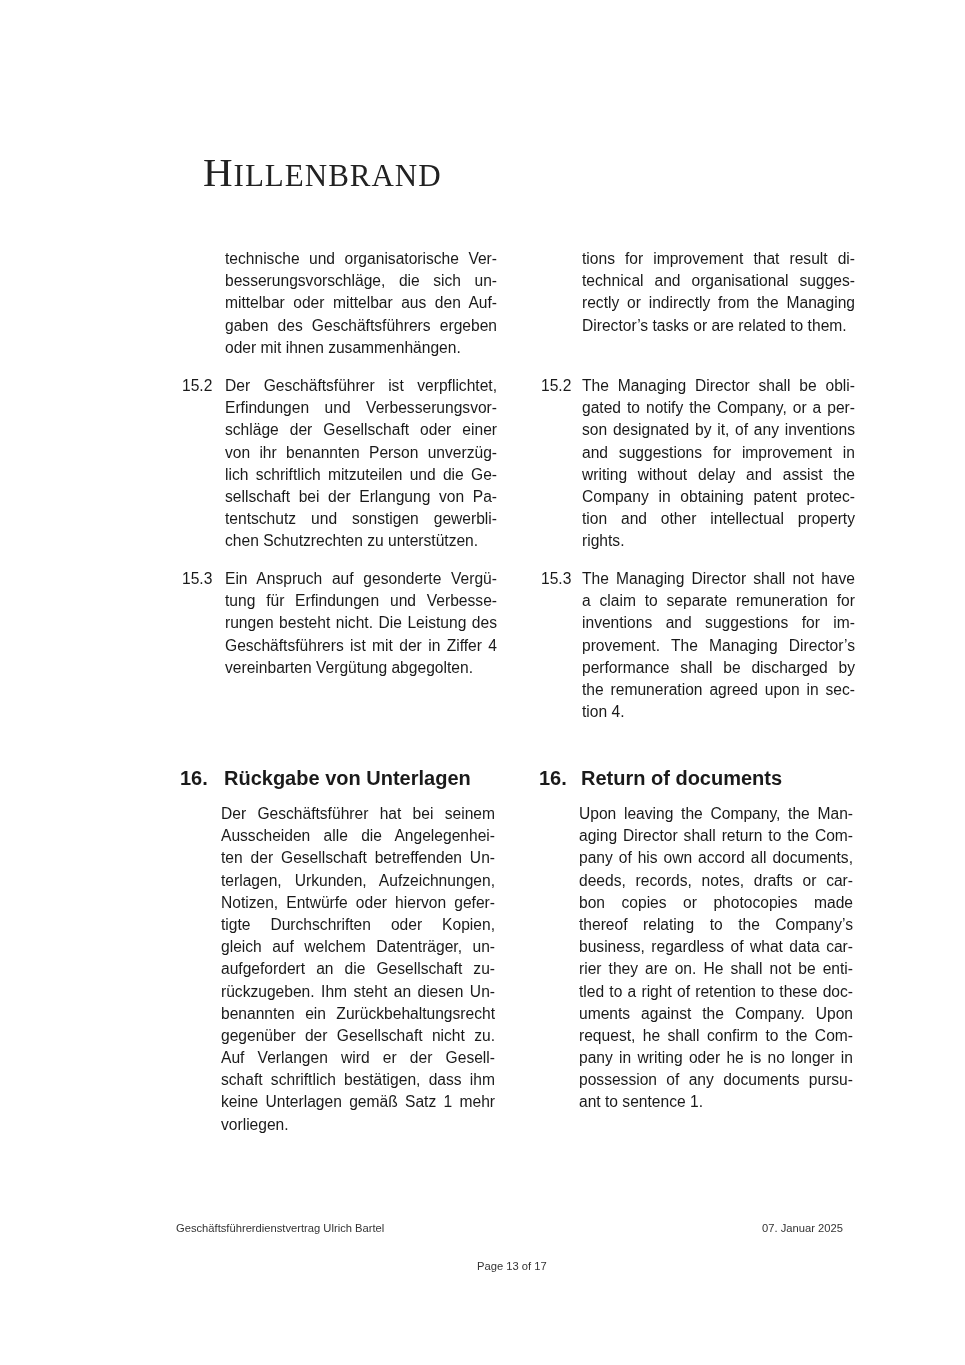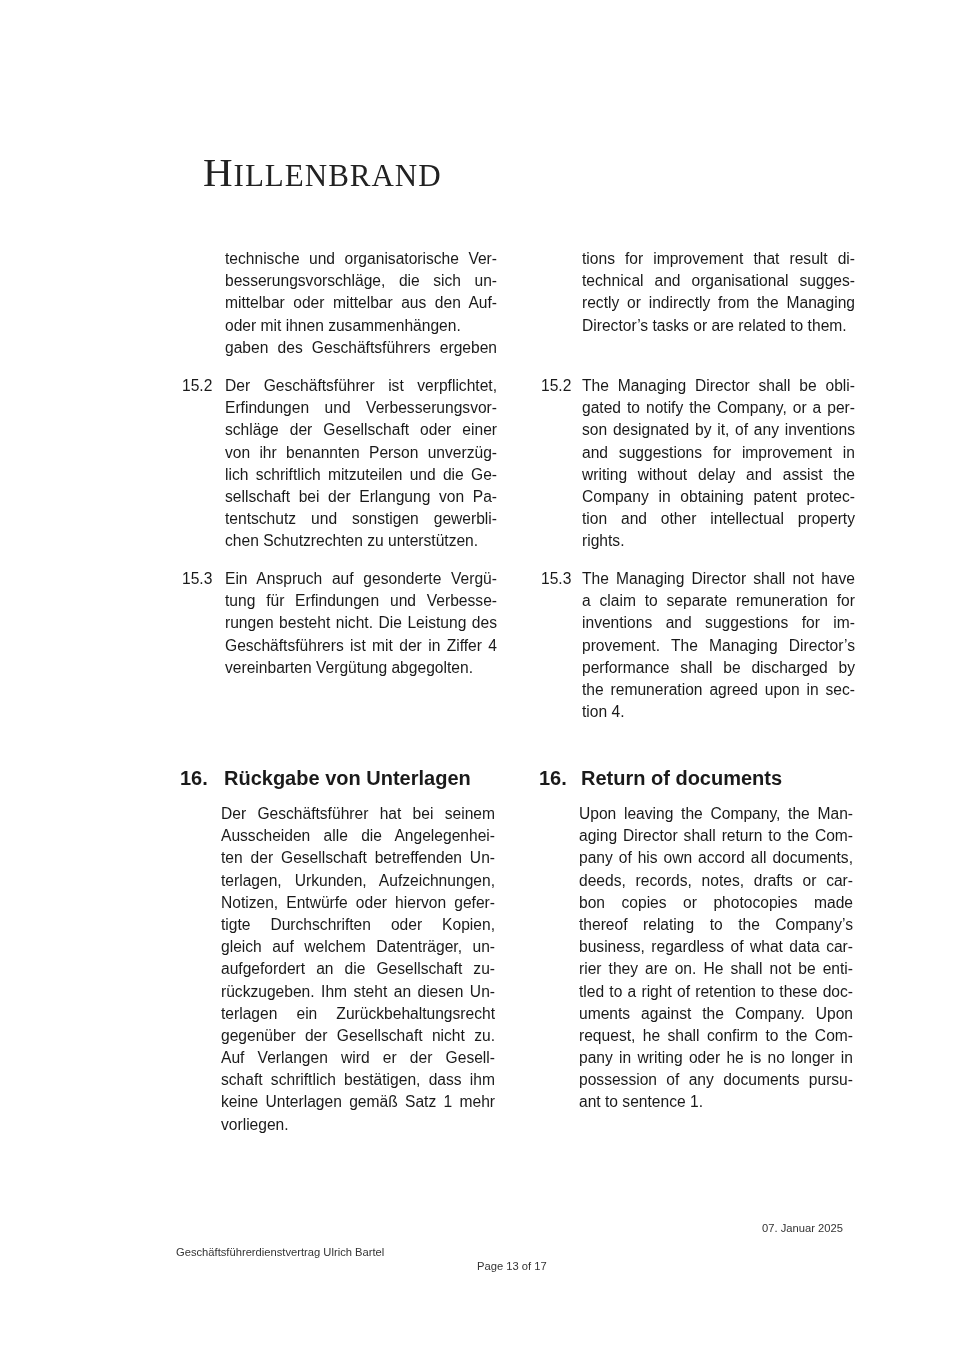--- a/index.html
+++ b/index.html
@@ -20,22 +20,22 @@
 <body>
 
 <div class="logo">
   <span class="big">H</span><span class="small">ILLENBRAND</span>
 </div>
 
 <div class="block colL" style="top:248px;">
     <span class="line">technische und organisatorische Ver-</span>
     <span class="line">besserungsvorschläge, die sich un-</span>
     <span class="line">mittelbar oder mittelbar aus den Auf-</span>
+    <span class="line">gaben des Geschäftsführers ergeben</span>
     <span class="line last">oder mit ihnen zusammenhängen.</span>
-    <span class="line">gaben des Geschäftsführers ergeben</span>
   </div>
 
 <div class="block colR" style="top:248px;">
     <span class="line">tions for improvement that result di-</span>
     <span class="line">technical and organisational sugges-</span>
     <span class="line">rectly or indirectly from the Managing</span>
     <span class="line last">Director’s tasks or are related to them.</span>
   </div>
 
 <div class="num" style="left:182px; top:375px;">15.2</div>
@@ -87,21 +87,21 @@
 <div class="block" style="left:221px; width:274px; top:803px;">
     <span class="line">Der Geschäftsführer hat bei seinem</span>
     <span class="line">Ausscheiden alle die Angelegenhei-</span>
     <span class="line">ten der Gesellschaft betreffenden Un-</span>
     <span class="line">terlagen, Urkunden, Aufzeichnungen,</span>
     <span class="line">Notizen, Entwürfe oder hiervon gefer-</span>
     <span class="line">tigte Durchschriften oder Kopien,</span>
     <span class="line">gleich auf welchem Datenträger, un-</span>
     <span class="line">aufgefordert an die Gesellschaft zu-</span>
     <span class="line">rückzugeben. Ihm steht an diesen Un-</span>
-    <span class="line">terlagen ein Zurückbehaltungsrecht</span>
+    <span class="line">benannten ein Zurückbehaltungsrecht</span>
     <span class="line">gegenüber der Gesellschaft nicht zu.</span>
     <span class="line">Auf Verlangen wird er der Gesell-</span>
     <span class="line">schaft schriftlich bestätigen, dass ihm</span>
     <span class="line">keine Unterlagen gemäß Satz 1 mehr</span>
     <span class="line last">vorliegen.</span>
   </div>
 
 <div class="heading" style="left:539px; top:767px;">16.</div>
 <div class="heading" style="left:581px; top:767px;">Return of documents</div>
 <div class="block" style="left:579px; width:274px; top:803px;">
@@ -114,15 +114,15 @@
     <span class="line">business, regardless of what data car-</span>
     <span class="line">rier they are on. He shall not be enti-</span>
     <span class="line">tled to a right of retention to these doc-</span>
     <span class="line">uments against the Company. Upon</span>
     <span class="line">request, he shall confirm to the Com-</span>
     <span class="line">pany in writing oder he is no longer in</span>
     <span class="line">possession of any documents pursu-</span>
     <span class="line last">ant to sentence 1.</span>
   </div>
 
-<div class="footer" style="left:176px;margin-top:24px;">Geschäftsführerdienstvertrag Ulrich Bartel</div>
+<div class="footer" style="left:176px;">Geschäftsführerdienstvertrag Ulrich Bartel</div>
 <div class="footer" style="left:477px;margin-top:38px;">Page 13 of 17</div>
 <div class="footer" style="left:762px;">07. Januar 2025</div>
 
 </body></html>

